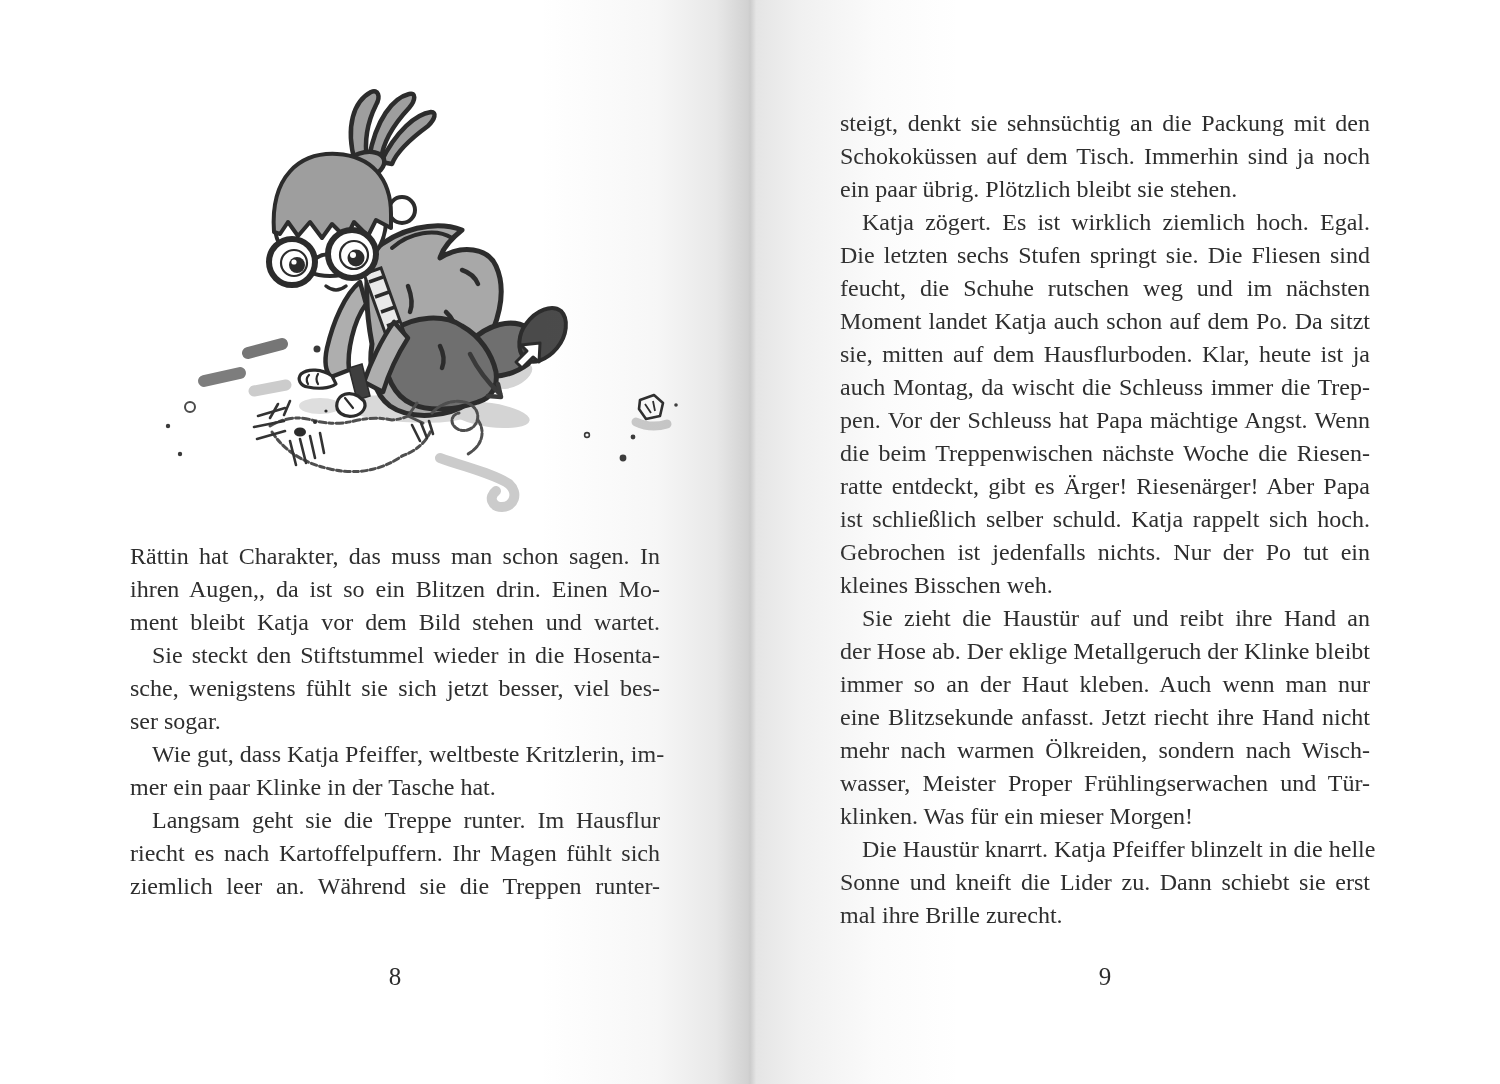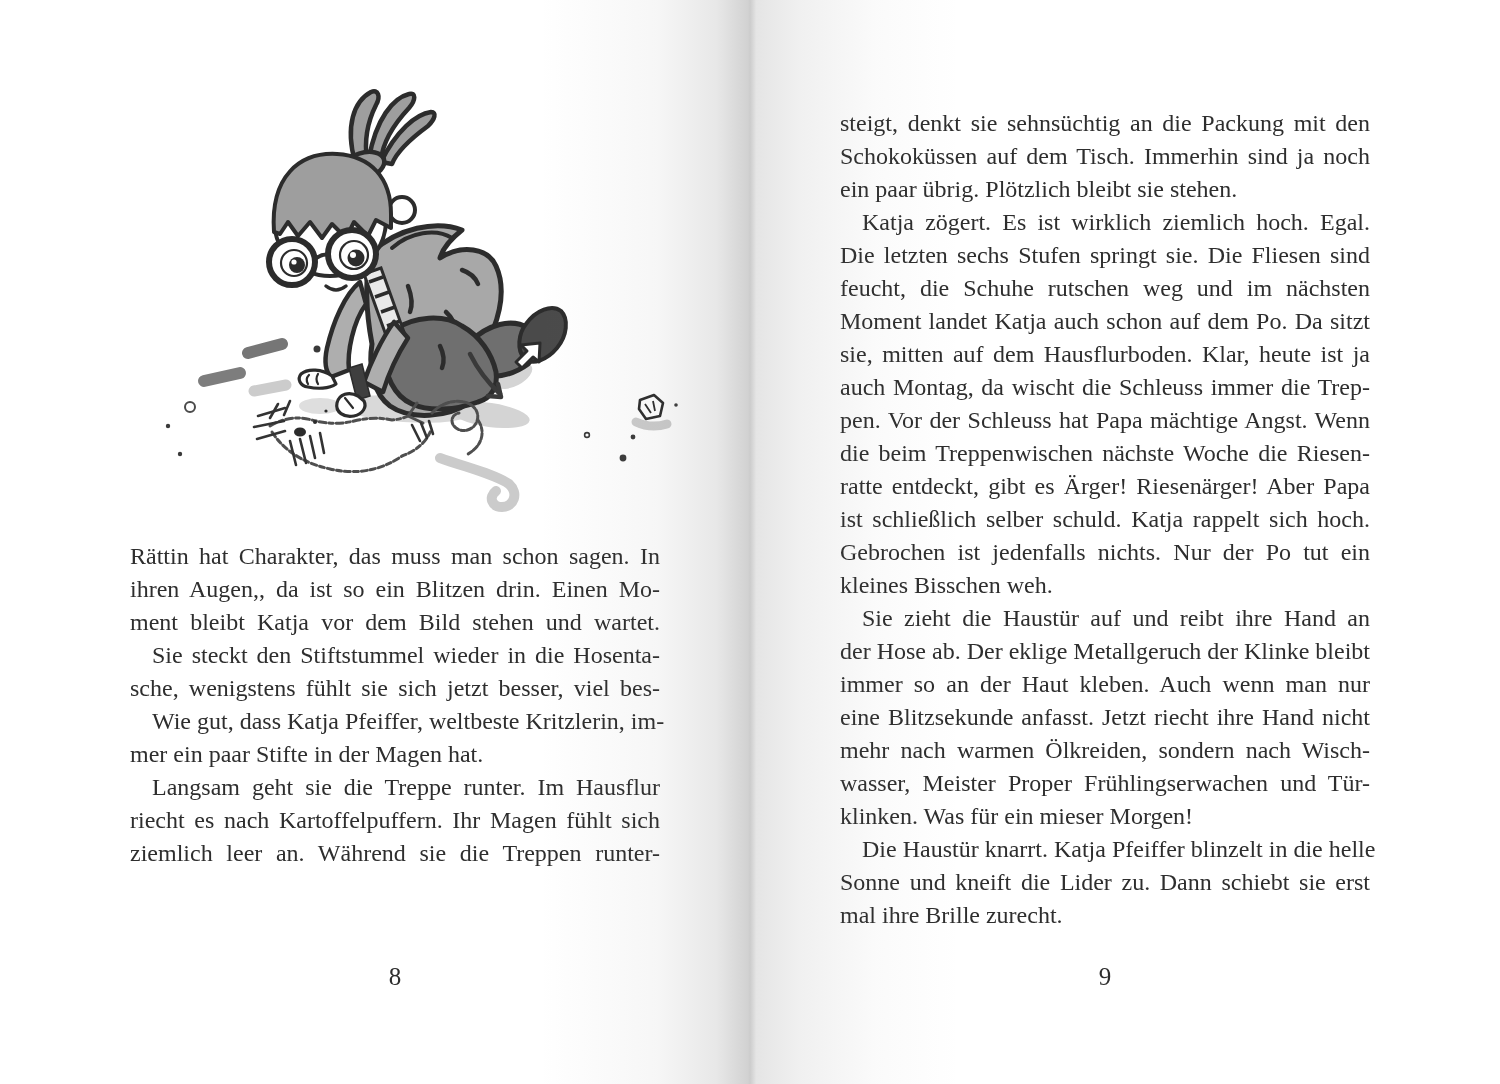--- a/index.html
+++ b/index.html
@@ -163,22 +163,23 @@
       <circle cx="536" cy="335" r="1.8" fill="#3a3a3a"></circle>
     </g>
   </svg>
 
   <div class="textcol textcol-left">
       <div class="line">Rättin hat Charakter, das muss man schon sagen. In</div>
       <div class="line">ihren Augen,, da ist so ein Blitzen drin. Einen Mo-</div>
       <div class="line">ment bleibt Katja vor dem Bild stehen und wartet.</div>
       <div class="line indent">Sie steckt den Stiftstummel wieder in die Hosenta-</div>
       <div class="line">sche, wenigstens fühlt sie sich jetzt besser, viel bes-</div>
+      <div class="line end">ser sogar.</div>
       <div class="line indent">Wie gut, dass Katja Pfeiffer, weltbeste Kritzlerin, im-</div>
-      <div class="line end">mer ein paar Stifte in der Magen hat.</div>
+      <div class="line end">mer ein paar Klinke in der Tasche hat.</div>
       <div class="line indent">Langsam geht sie die Treppe runter. Im Hausflur</div>
       <div class="line">riecht es nach Kartoffelpuffern. Ihr Magen fühlt sich</div>
       <div class="line">ziemlich leer an. Während sie die Treppen runter-</div>
     </div>
   <div class="pagenum pagenum-left">8</div>
 
   <div class="textcol textcol-right">
       <div class="line">steigt, denkt sie sehnsüchtig an die Packung mit den</div>
       <div class="line">Schokoküssen auf dem Tisch. Immerhin sind ja noch</div>
       <div class="line end">ein paar übrig. Plötzlich bleibt sie stehen.</div>

